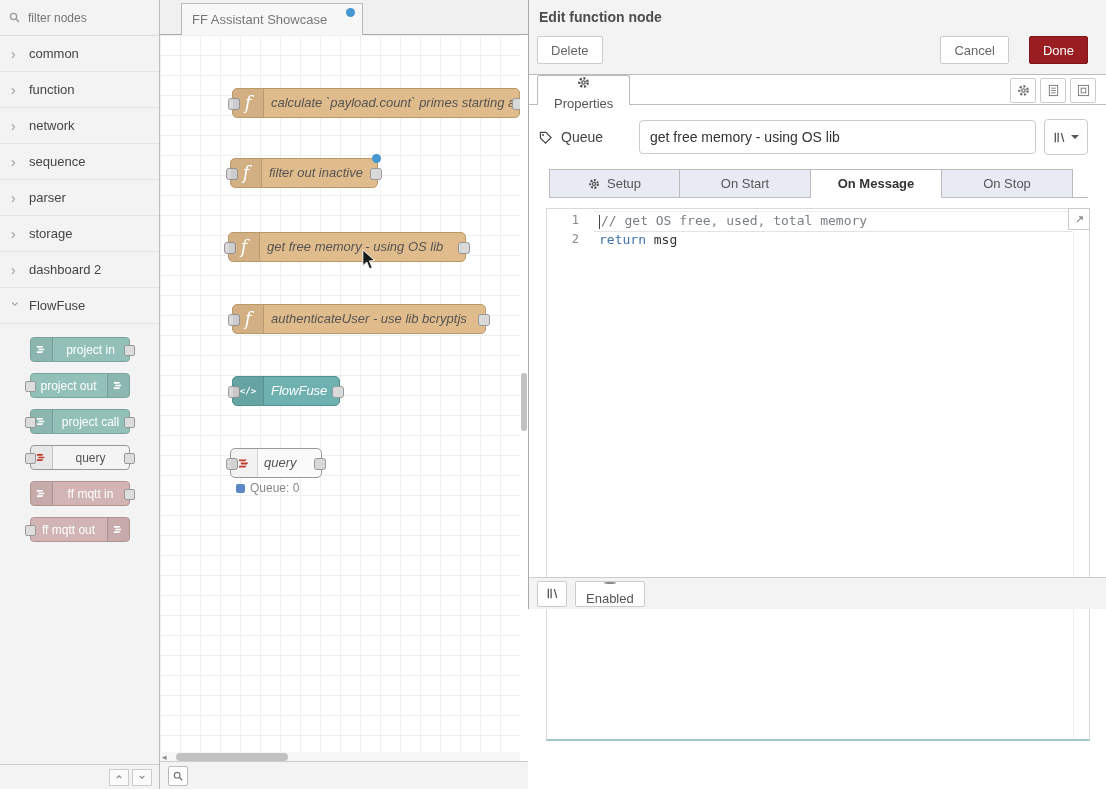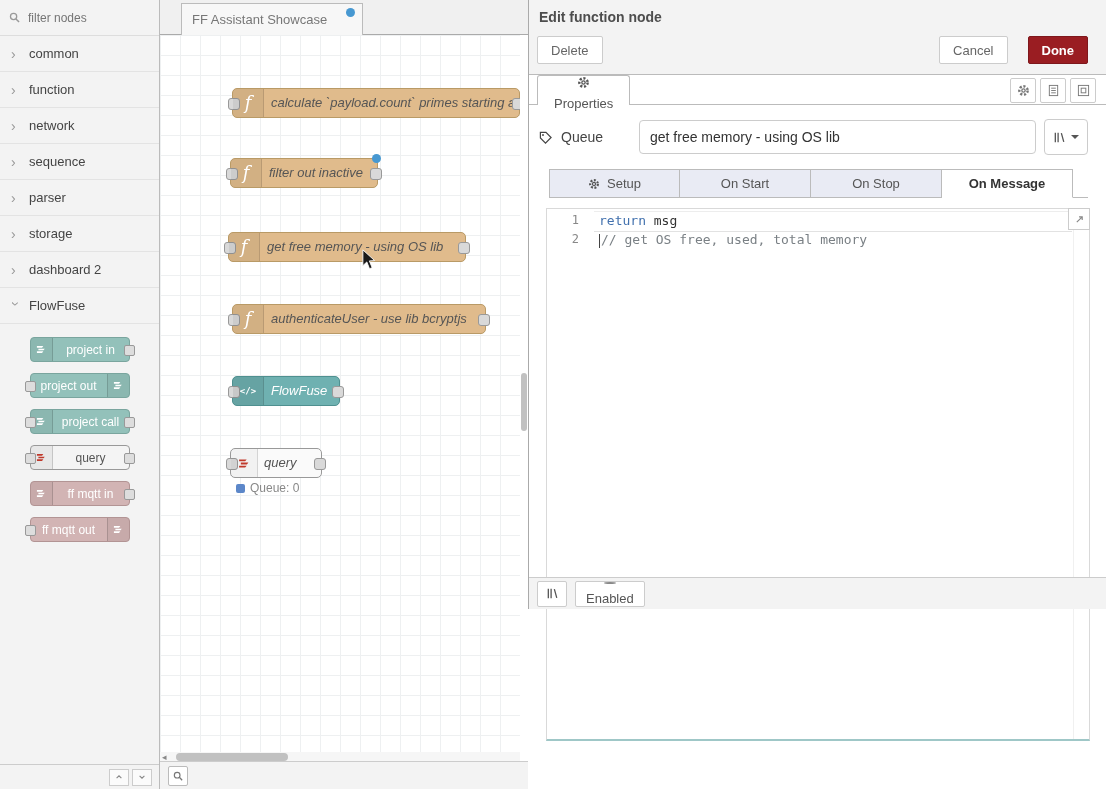--- a/index.html
+++ b/index.html
@@ -86,21 +86,21 @@
   .mouse{position:absolute;left:202px;top:214px;width:14px;height:21px;z-index:40;}
 
   
   .tray{position:absolute;left:528px;top:0;width:578px;height:609px;background:#fff;
         border-left:1px solid #aaa;box-sizing:border-box;}
   .tray-header{background:#f3f3f3;border-bottom:1px solid #bbb;padding:8px 18px 8px 8px;height:75px;box-sizing:border-box;}
   .tray-title{font-size:14px;font-weight:bold;color:#4d4d4d;margin:1px 0 11px 2px;}
   .btn-row{display:flex;align-items:center;}
   .btn{height:28px;padding:0 13px;border:1px solid #ccc;border-radius:2px;background:#fff;
         color:#666;font-size:13px;font-family:inherit;cursor:pointer;}
-  .btn.primary{background:var(--done_button,#9a1d22);border-color:#7e171c;color:#fff;font-weight:bold;}
+  .btn.primary{background:var(--done_button,#9a1d22);border-color:#7e171c;color:#fff;font-weight:normal;}
   .spacer{flex:1;}
   .toolbar{display:flex;height:30px;position:relative;}
   .toolbar-pre{width:8px;border-bottom:1px solid #bbb;}
   .toolbar-fill{flex:1;border-bottom:1px solid #bbb;}
   .prop-tab{display:flex;align-items:center;gap:7px;padding:0 16px;border:1px solid #bbb;
         border-bottom:none;border-radius:3px 3px 0 0;background:#fff;font-size:13px;color:#555;
         box-sizing:border-box;flex-direction:column;}
   .tool-btns{position:absolute;right:10px;top:3px;display:flex;gap:4px;}
   .tool-btn{width:24px;height:23px;border:1px solid #ccc;border-radius:2px;background:#fff;
         color:#777;display:flex;align-items:center;justify-content:center;cursor:pointer;}
@@ -448,38 +448,38 @@
           <svg viewBox="0 0 14 14" width="12" height="12">
               <circle cx="7" cy="7" r="4.5" fill="none" stroke="currentColor" stroke-width="2.6" stroke-dasharray="2.3 1.8"></circle>
               <circle cx="7" cy="7" r="1.8" fill="none" stroke="currentColor" stroke-width="1.4"></circle>
             </svg>
         </span>
         <span>Setup</span>
       </div>
       <div class="ftab">
         <span>On Start</span>
       </div>
+      <div class="ftab active">
+        <span>On Message</span>
+      </div>
       <div class="ftab">
         <span>On Stop</span>
-      </div>
-      <div class="ftab active">
-        <span>On Message</span>
       </div>
       <span class="ftab-fill"></span>
     </div>
 
     <div class="editor-wrap">
       <div class="gutter">
         <div class="ln">1</div>
         <div class="ln">2</div>
       </div>
       <div class="current-line"></div>
       <div class="code">
+        <div class="cline"><span class="cursor-bar"></span><span class="tok-comment">// get OS free, used, total memory</span></div>
         <div class="cline"><span class="tok-keyword">return</span><span> msg</span></div>
-        <div class="cline"><span class="cursor-bar"></span><span class="tok-comment">// get OS free, used, total memory</span></div>
       </div>
       <div class="minimap">
         <span class="mm" style="top:4px;width:8px;"></span>
         <span class="mm" style="top:8px;width:5px;"></span>
       </div>
       <span class="expand-btn">
         <svg viewBox="0 0 10 10" width="9" height="9">
             <path d="M2 8L8 2M4.5 2H8v3.5" fill="none" stroke="currentColor" stroke-width="1.3"></path>
           </svg>
       </span>

